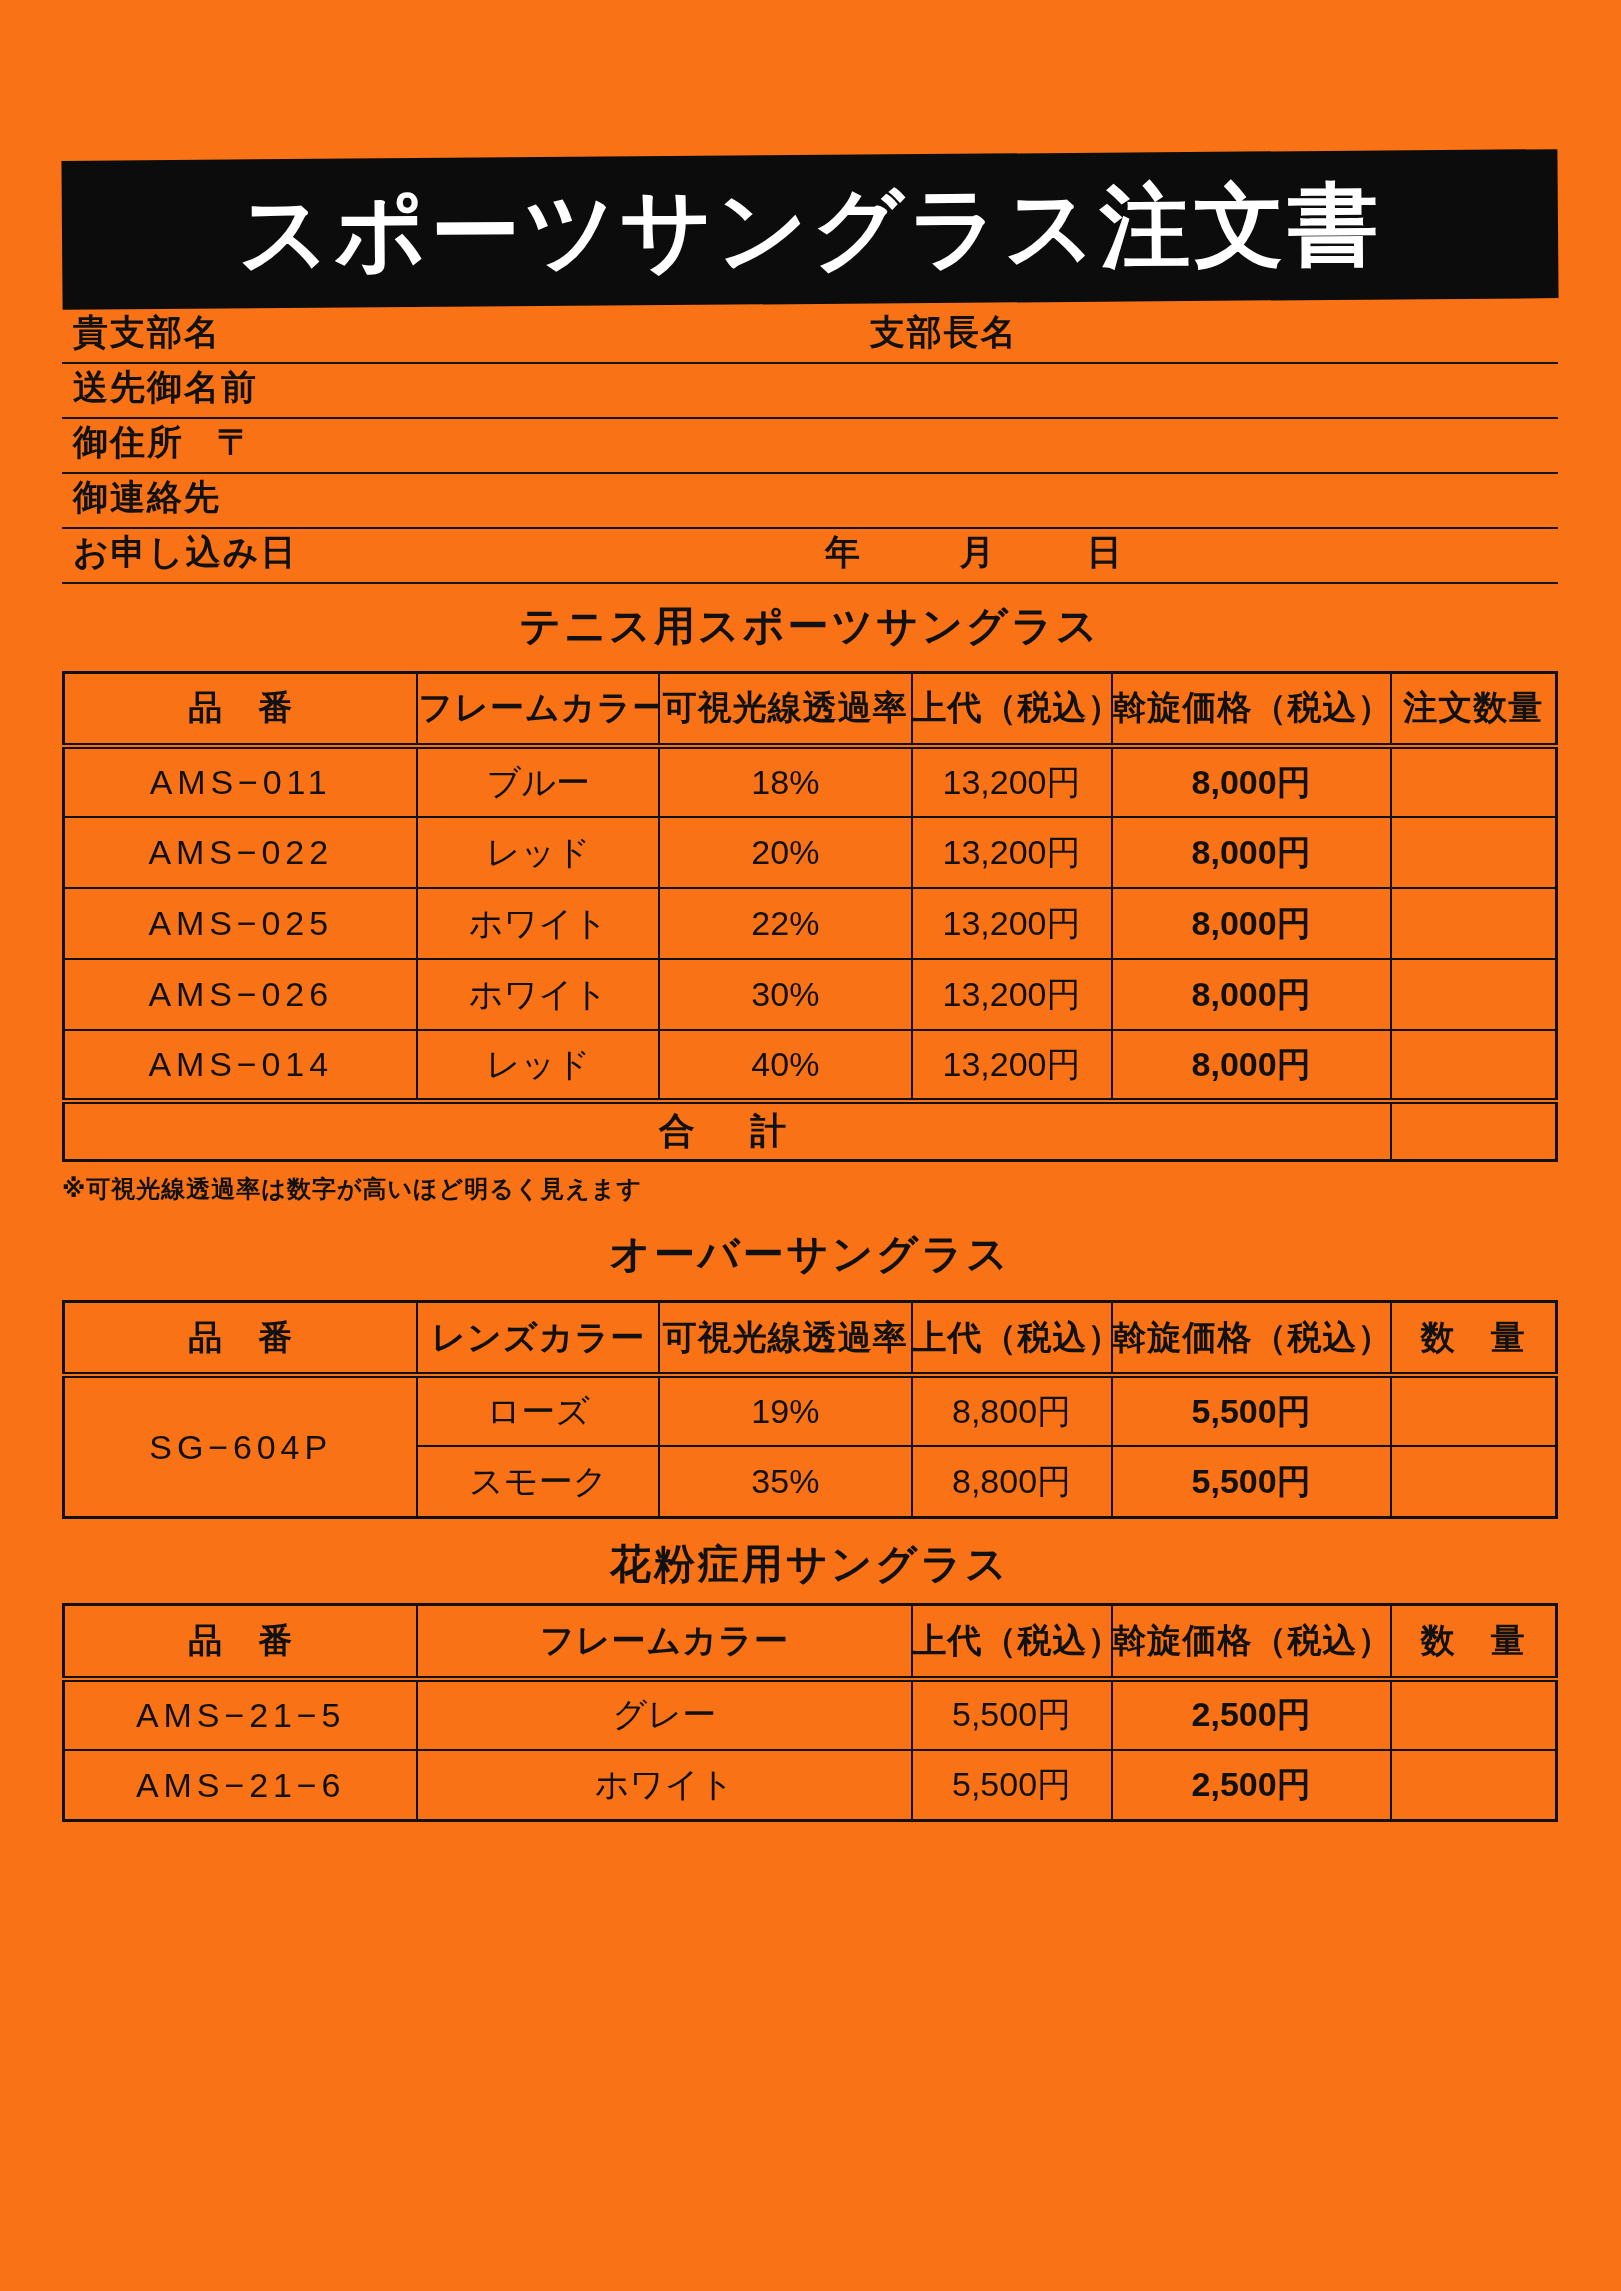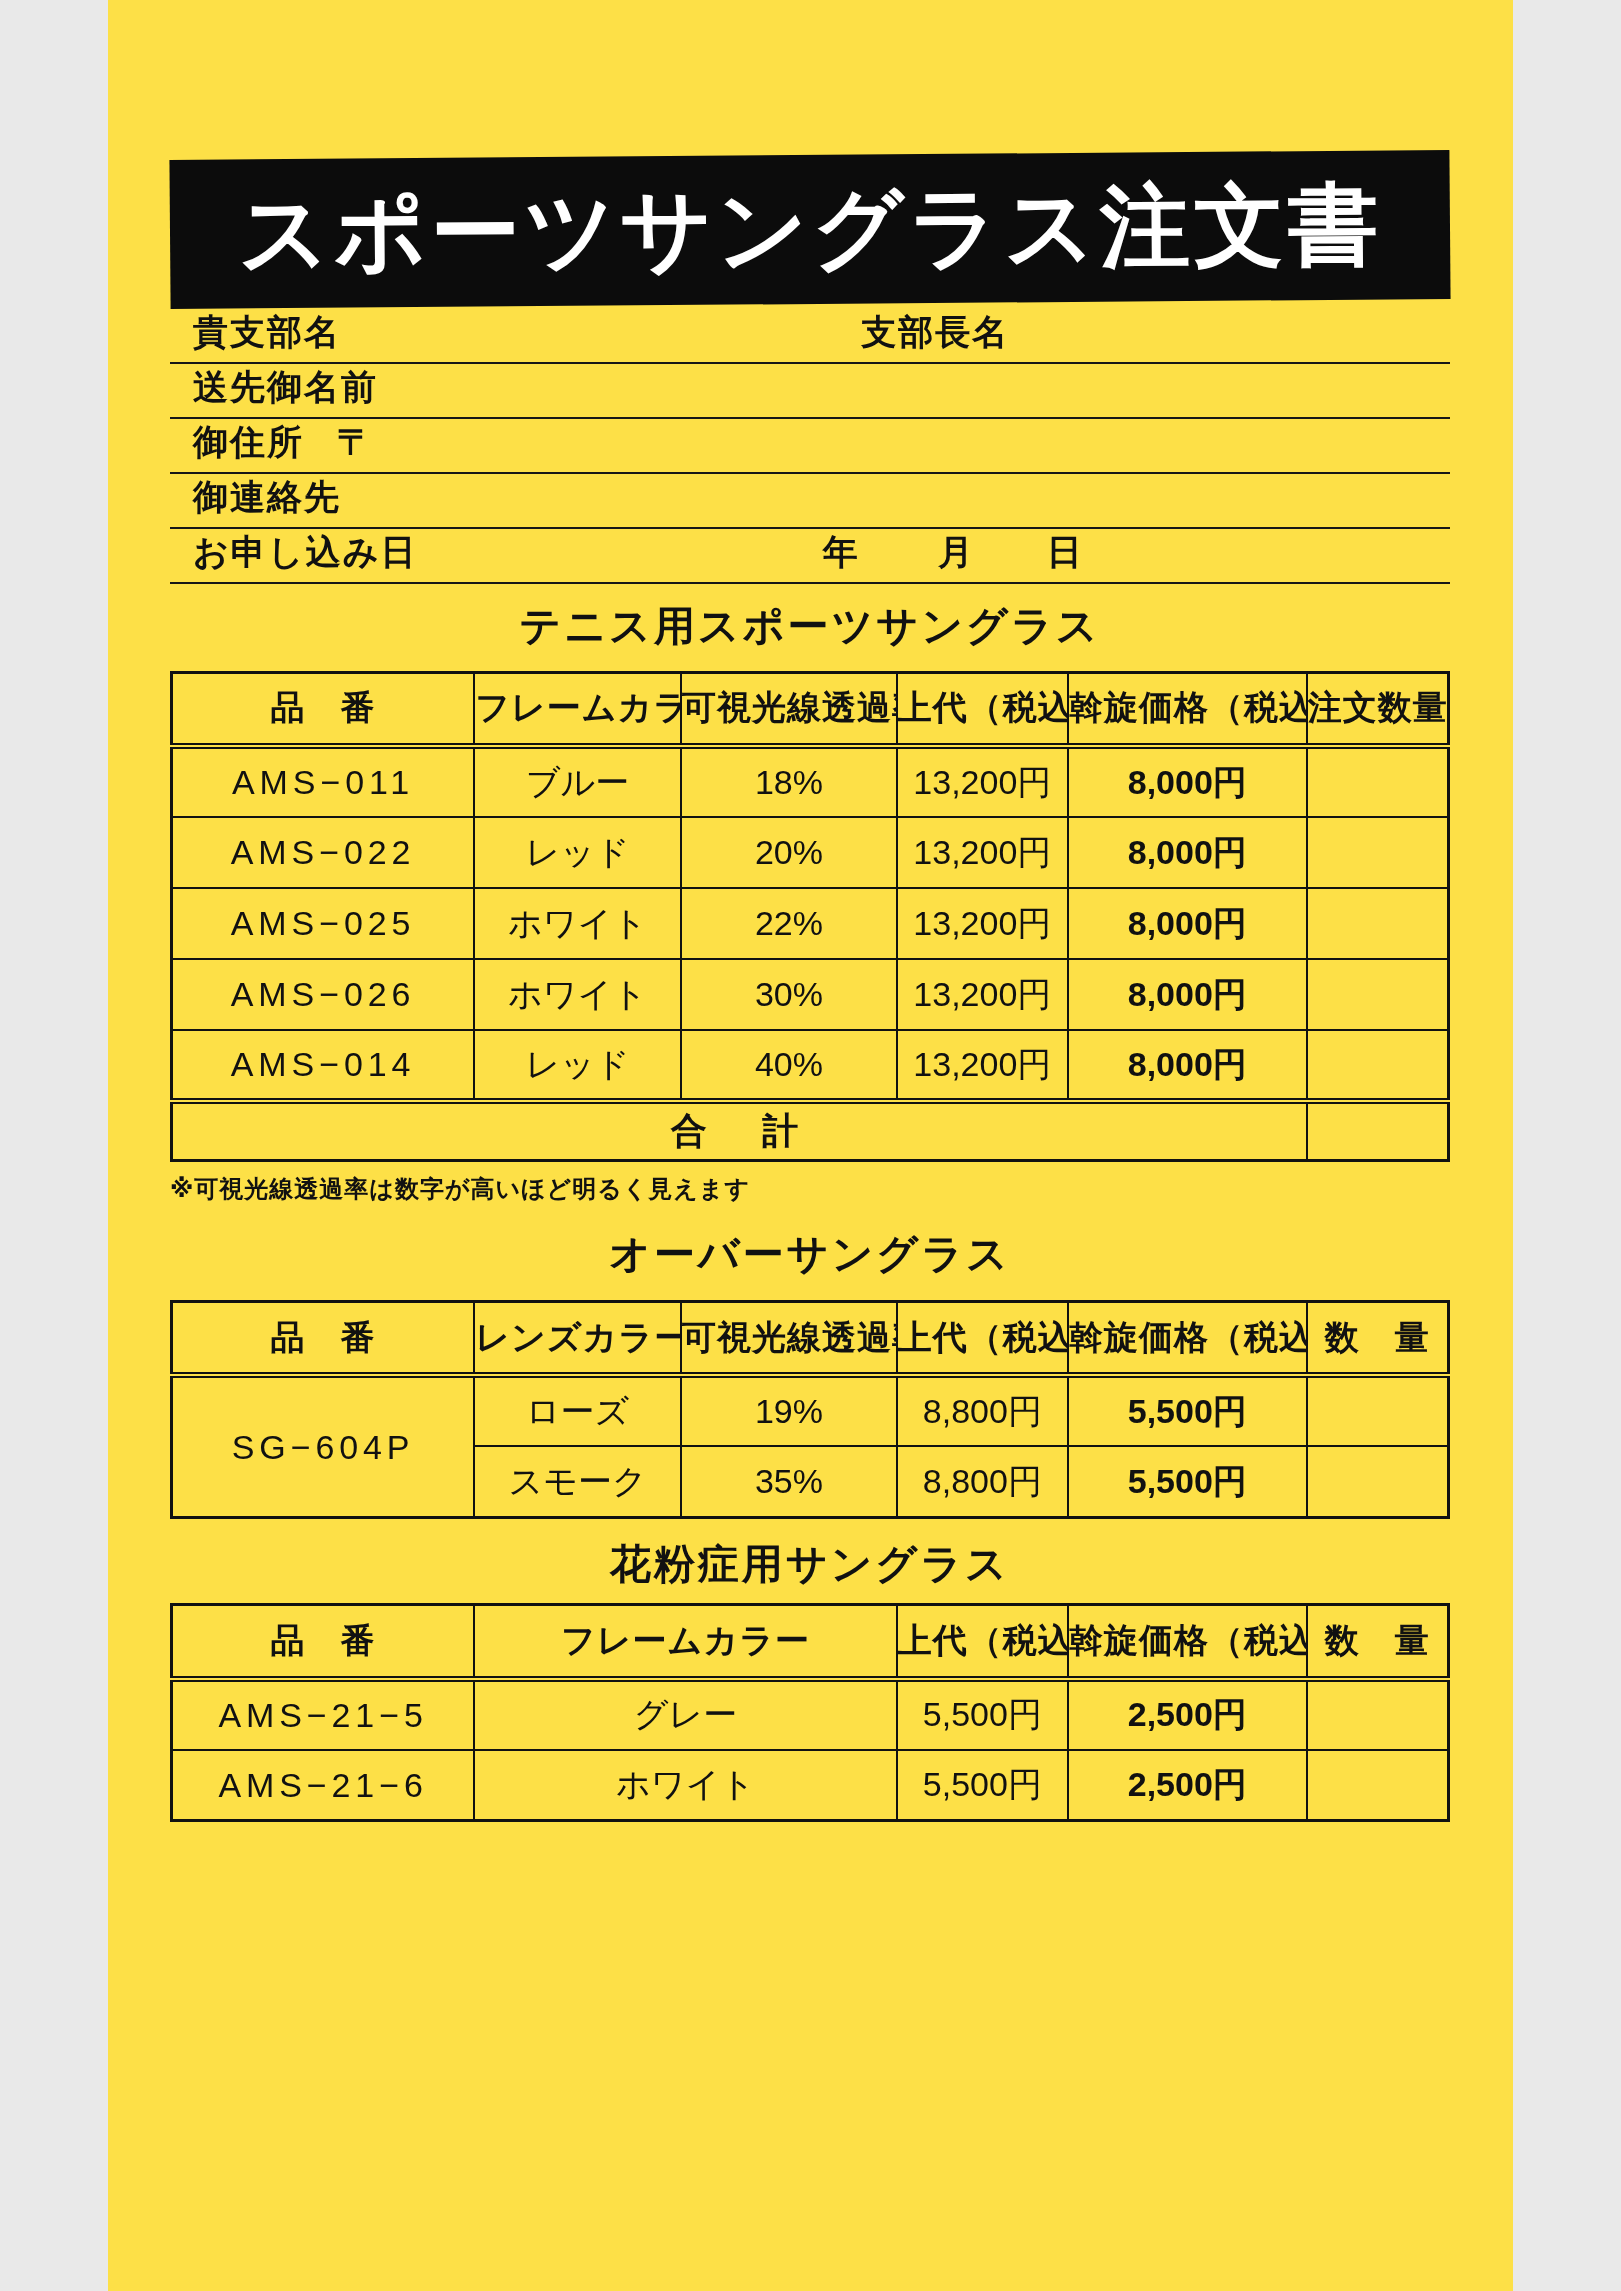--- a/index.html
+++ b/index.html
@@ -1,21 +1,21 @@
 <!DOCTYPE html>
 <html lang="ja"><head>
 <meta charset="utf-8">
 <style>
   * { box-sizing: border-box; margin: 0; padding: 0; }
   html,body { background: #e9e9e9; }
   .page {
     position: relative;
-    width: 1405px; height: 2292px;
+    width: 1621px; height: 2292px;
     margin: 0 auto;
-    background: #fde047;
+    background: #f97316;
     color: #111;
     font-family: "Liberation Sans", "DejaVu Sans", sans-serif;
     overflow: hidden;
   }
   .content { padding: 0 63px 0 62px; }
 
   
   .banner {
     margin-top: 155px;
     height: 149px;
@@ -33,21 +33,21 @@
 
   
   .form-rows { margin-top: 4.9px; }
   .form-row {
     position: relative;
     height: 55px;
     border-bottom: 2.9px solid #161616;
   }
   .form-label {
     position: absolute;
-    left: 23px; bottom: 5.9px;
+    left: 11px; bottom: 5.9px;
     font-size: 35px; font-weight: bold;
     letter-spacing: 2px;
     white-space: nowrap;
   }
   .form-label.pos-right { left: 54%; }
   .date-unit { position: absolute; bottom: 5.9px; font-size: 35px; font-weight: bold; }
   .date-unit.u-year  { left: 51%; }
   .date-unit.u-month { left: 60%; }
   .date-unit.u-day   { left: 68.5%; }
   .postal-mark { margin-left: 33px; }

